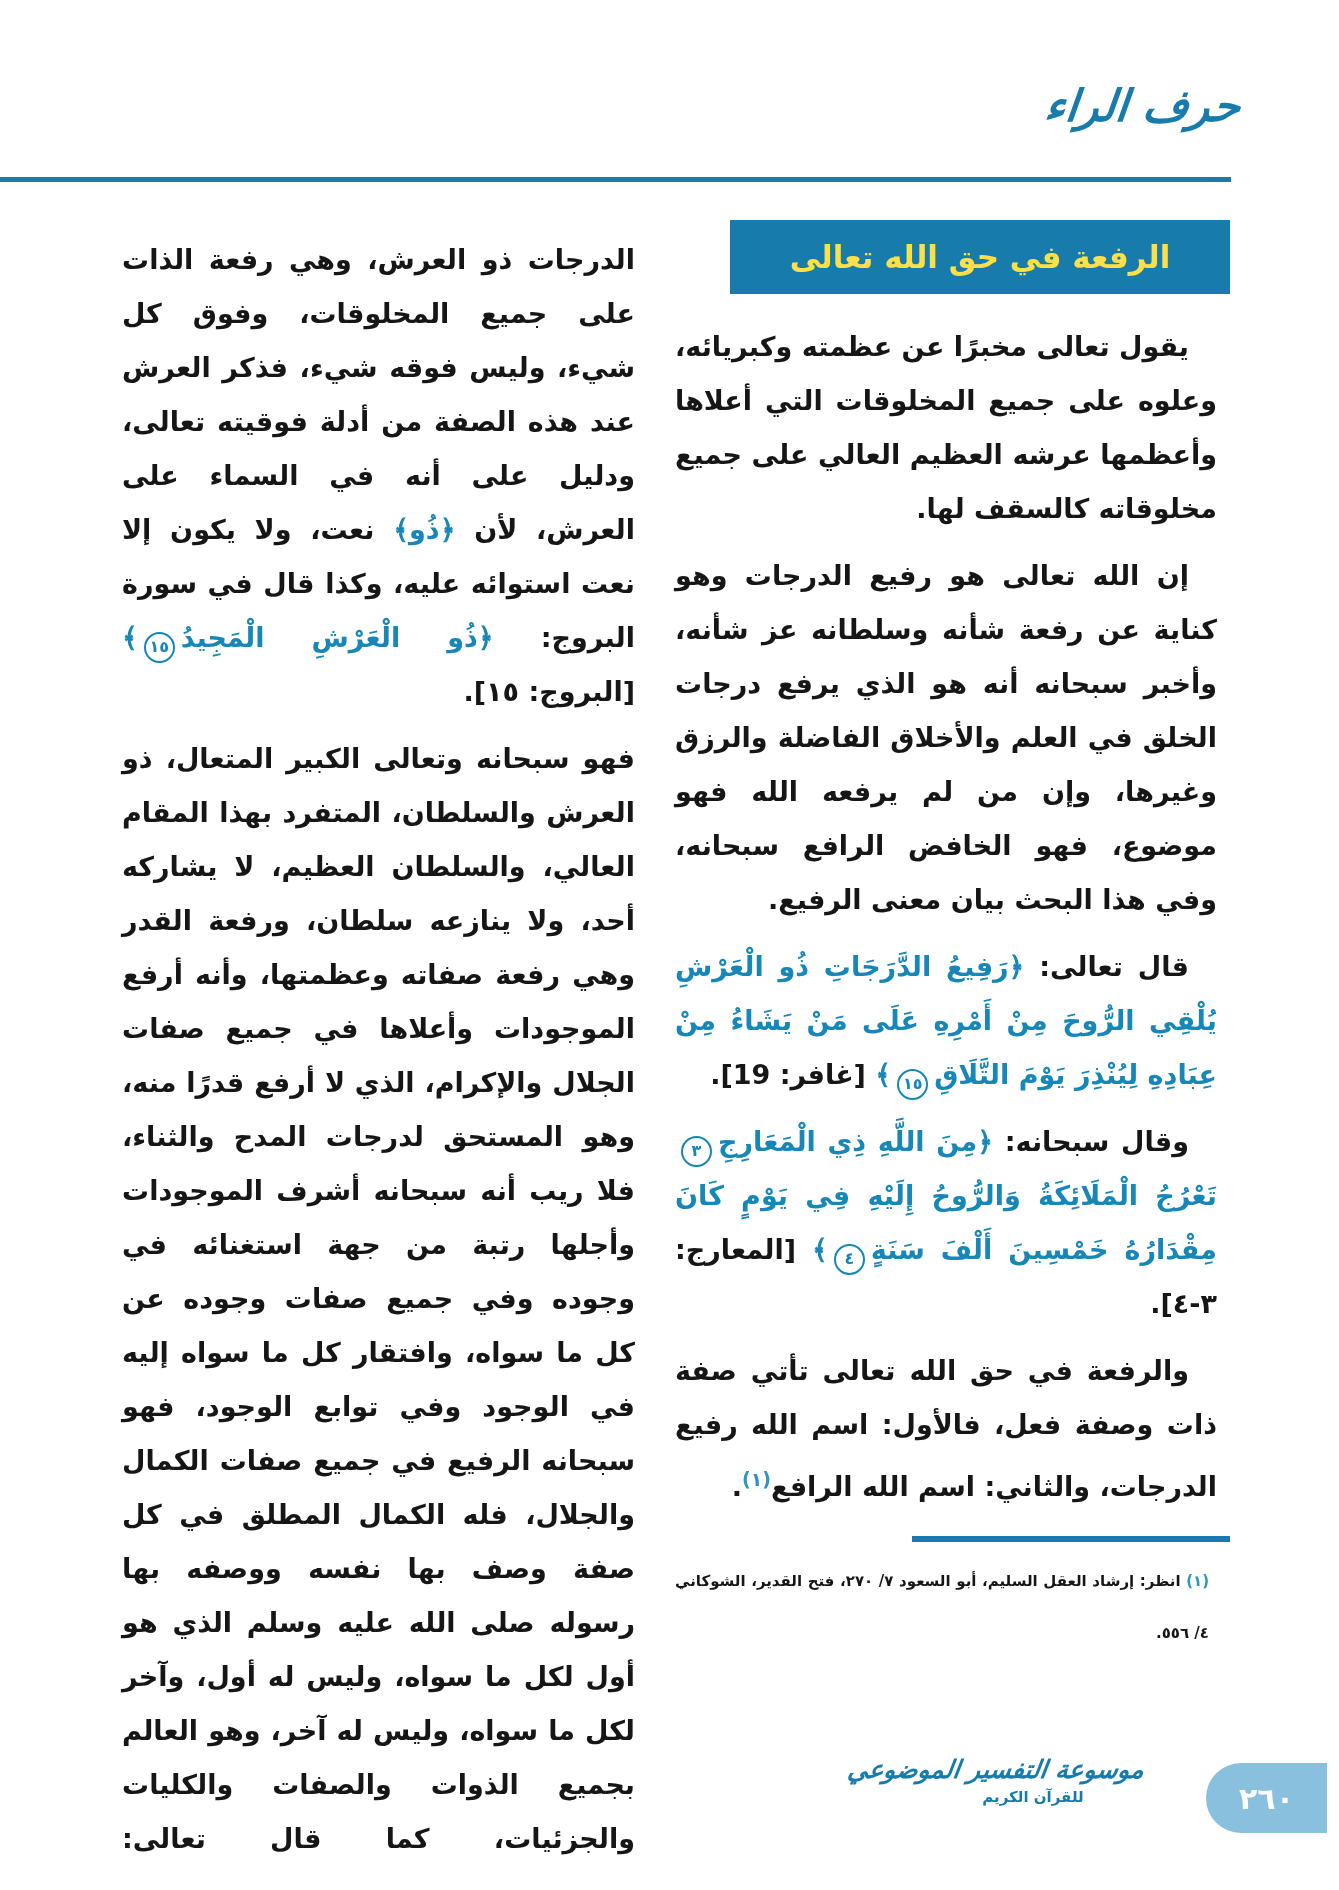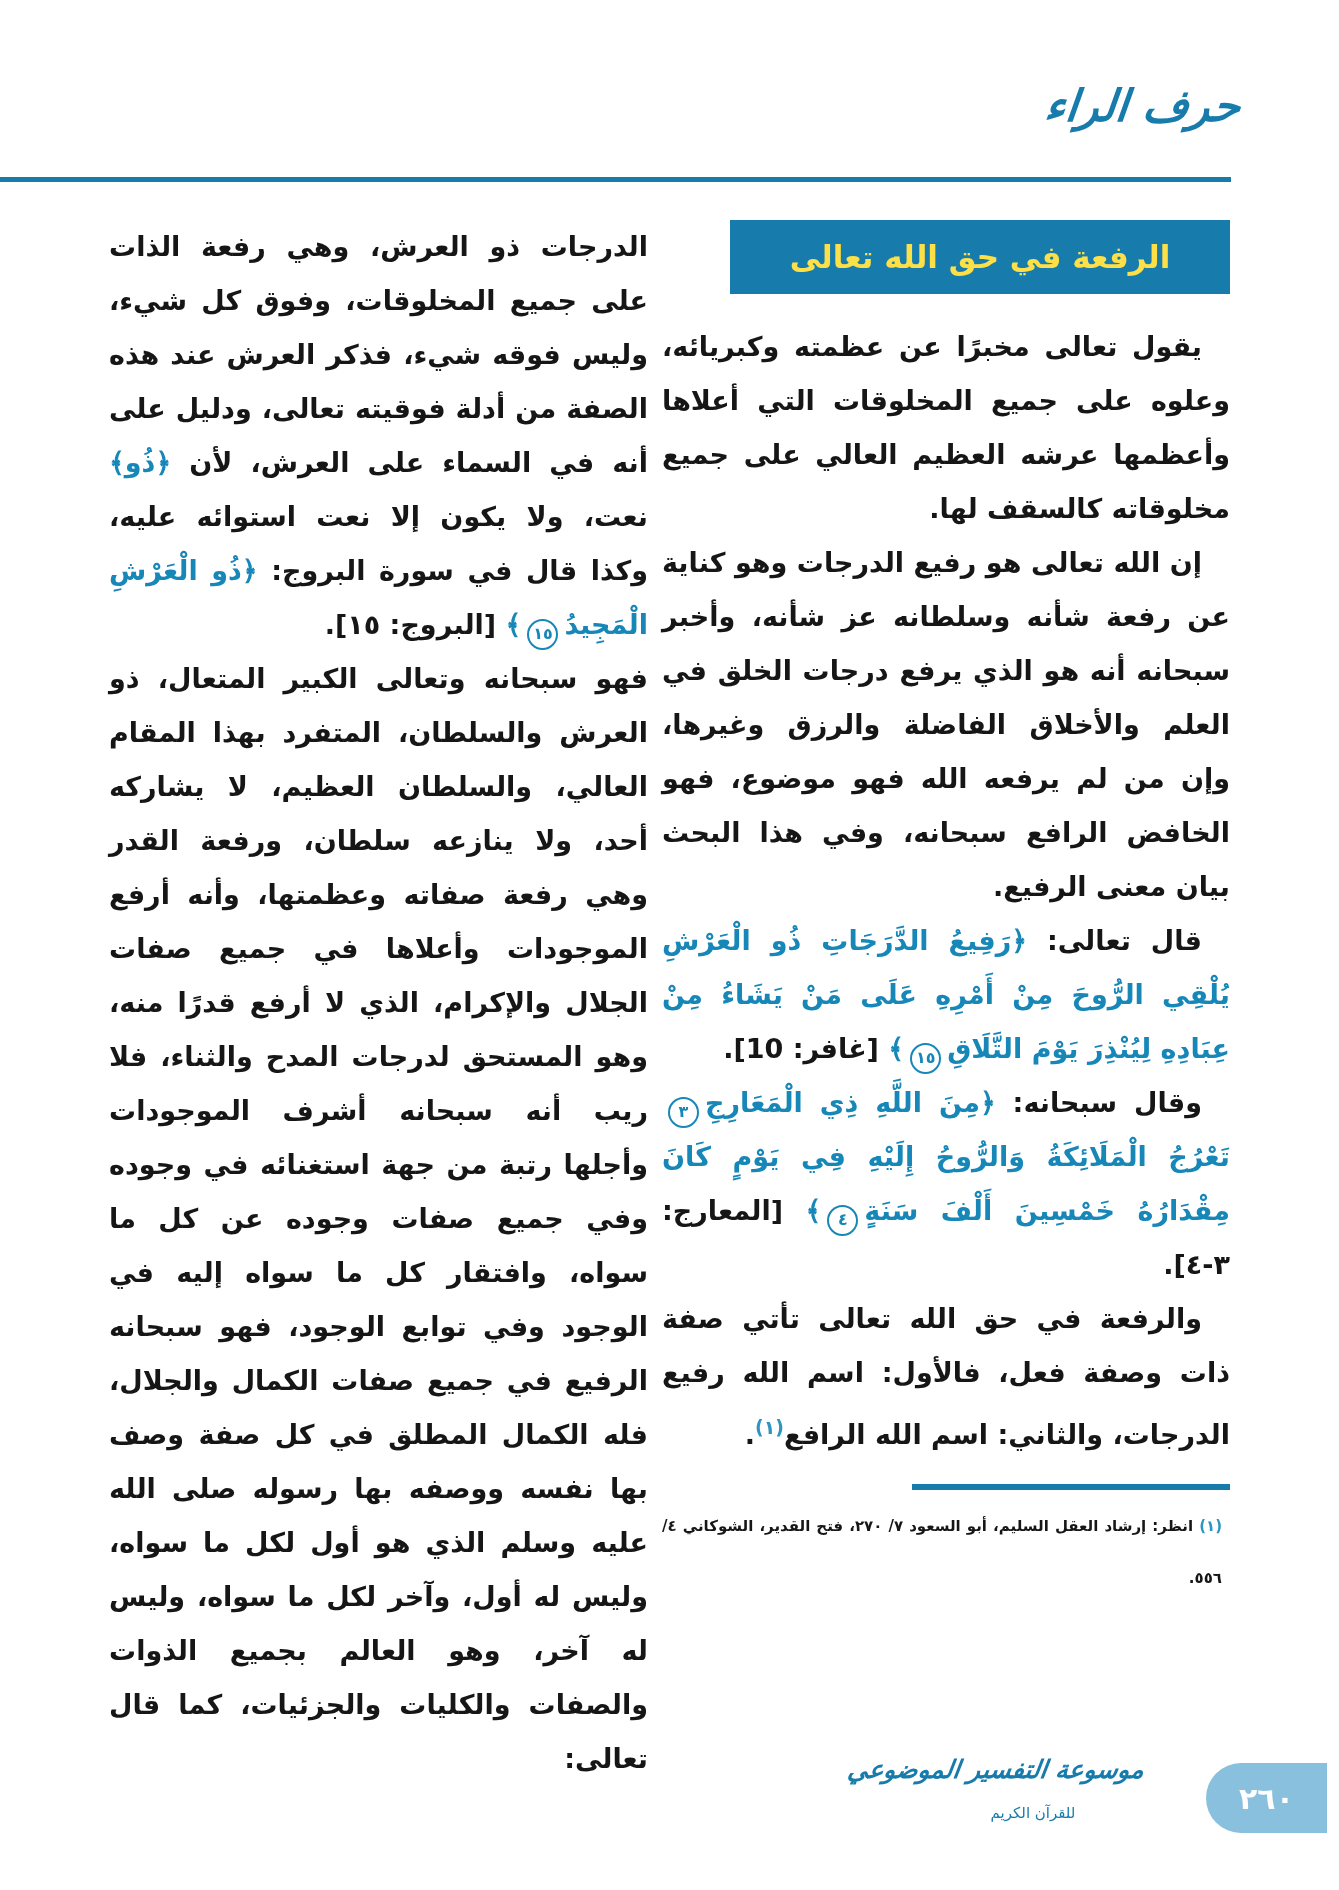--- a/index.html
+++ b/index.html
@@ -25,21 +25,21 @@
     width:1231px;height:5px;background:#177CAC;
   }
   
   .columns{
     position:absolute;top:220px;right:109px;
     width:1121px;
     display:flex;gap:14px;align-items:flex-start;
   }
   .col-right{width:568px;}
   .col-left{width:539px;}
-  p{margin:0;}
+  p{margin:13px;}
   .body{
     font-size:27px;line-height:54px;font-weight:700;
     text-align:justify;
   }
   .indent{text-indent:28px;}
   .stretch{text-align-last:justify;}
   .title-box{
     width:500px;height:74px;
     background:#177CAC;color:#fde047;
     font-size:31px;font-weight:bold;
@@ -73,21 +73,21 @@
   .fn-marker{color:#2D95C0;}
   
   .logo{
     position:absolute;top:1756px;right:195px;width:222px;
     text-align:center;color:#177CAC;line-height:1.15;
   }
   .logo-l1{
     font-size:25px;font-weight:bold;font-style:italic;
     transform:skewX(-8deg);white-space:nowrap;
   }
-  .logo-l2{font-size:15px;font-weight:normal;margin-top:20px;}
+  .logo-l2{font-size:15px;font-weight:bold;margin-top:4px;}
   .page-pill{
     position:absolute;top:1763px;right:12px;
     width:121px;height:70px;
     background:#88C0DD;color:#ffffff;
     border-top-left-radius:35px;border-bottom-left-radius:35px;
     display:flex;align-items:center;justify-content:center;
     font-size:30px;font-weight:bold;letter-spacing:6px;
   }
 </style>
 </head>
@@ -100,21 +100,21 @@
 
   <div class="columns">
 
     <div class="col-right">
       <div class="title-box">الرفعة في حق الله تعالى</div>
 
       <p class="body indent">يقول تعالى مخبرًا عن عظمته وكبريائه، وعلوه على جميع المخلوقات التي أعلاها وأعظمها عرشه العظيم العالي على جميع مخلوقاته كالسقف لها.</p>
 
       <p class="body indent">إن الله تعالى هو رفيع الدرجات وهو كناية عن رفعة شأنه وسلطانه عز شأنه، وأخبر سبحانه أنه هو الذي يرفع درجات الخلق في العلم والأخلاق الفاضلة والرزق وغيرها، وإن من لم يرفعه الله فهو موضوع، فهو الخافض الرافع سبحانه، وفي هذا البحث بيان معنى الرفيع.</p>
 
-      <p class="body indent"><span>قال تعالى: </span><span class="quran"><span>﴿رَفِيعُ الدَّرَجَاتِ ذُو الْعَرْشِ يُلْقِي الرُّوحَ مِنْ أَمْرِهِ عَلَى مَنْ يَشَاءُ مِنْ عِبَادِهِ لِيُنْذِرَ يَوْمَ التَّلَاقِ</span><span class="ayah">١٥</span><span>﴾</span></span><span> [غافر: 10].</span></p>
+      <p class="body indent"><span>قال تعالى: </span><span class="quran"><span>﴿رَفِيعُ الدَّرَجَاتِ ذُو الْعَرْشِ يُلْقِي الرُّوحَ مِنْ أَمْرِهِ عَلَى مَنْ يَشَاءُ مِنْ عِبَادِهِ لِيُنْذِرَ يَوْمَ التَّلَاقِ</span><span class="ayah">١٥</span><span>﴾</span></span><span> [غافر: 19].</span></p>
 
       <p class="body indent"><span>وقال سبحانه: </span><span class="quran"><span>﴿مِنَ اللَّهِ ذِي الْمَعَارِجِ</span><span class="ayah">٣</span><span>تَعْرُجُ الْمَلَائِكَةُ وَالرُّوحُ إِلَيْهِ فِي يَوْمٍ كَانَ مِقْدَارُهُ خَمْسِينَ أَلْفَ سَنَةٍ</span><span class="ayah">٤</span><span>﴾</span></span><span> [المعارج: ٣-٤].</span></p>
 
       <p class="body indent"><span>والرفعة في حق الله تعالى تأتي صفة ذات وصفة فعل، فالأول: اسم الله رفيع الدرجات، والثاني: اسم الله الرافع</span><span class="note-ref">(١)</span><span>.</span></p>
 
 
 
       <div class="footnote-sep"></div>
       <p class="footnote"><span class="fn-marker">(١)</span><span> انظر: إرشاد العقل السليم، أبو السعود ٧/ ٢٧٠، فتح القدير، الشوكاني ٤/ ٥٥٦.</span></p>
     </div>

